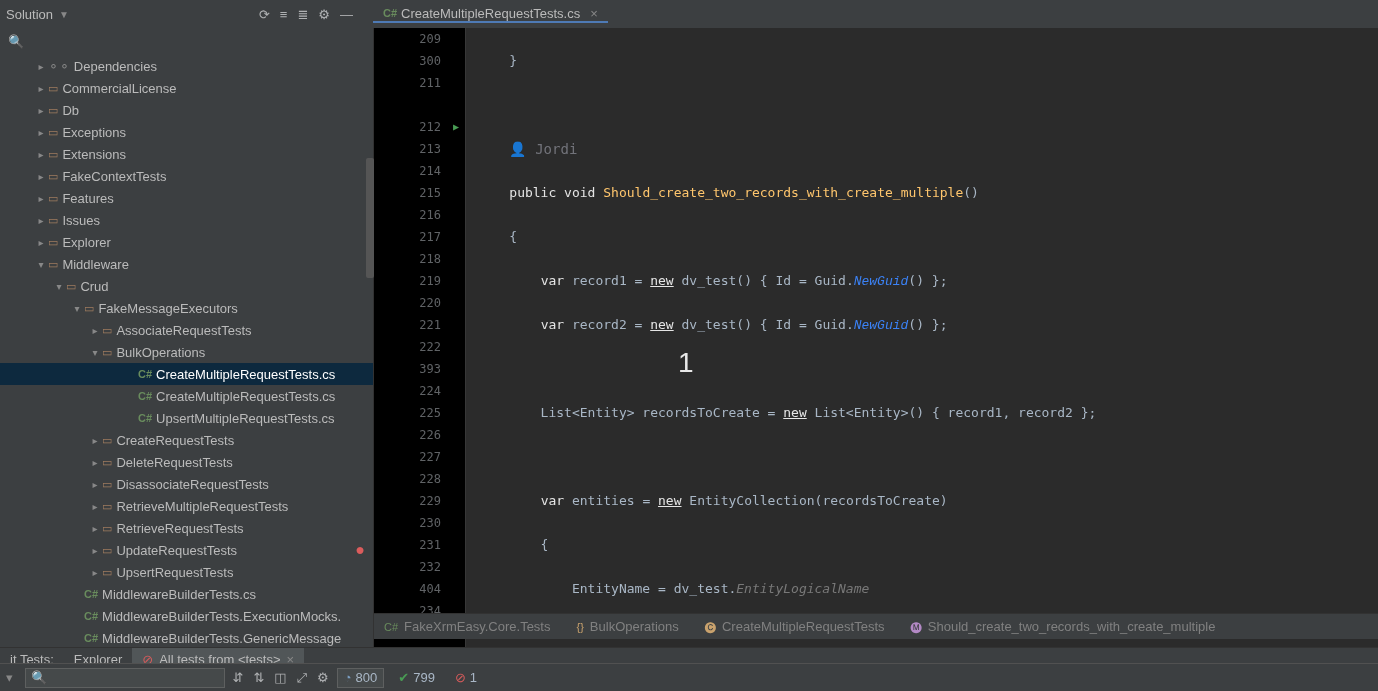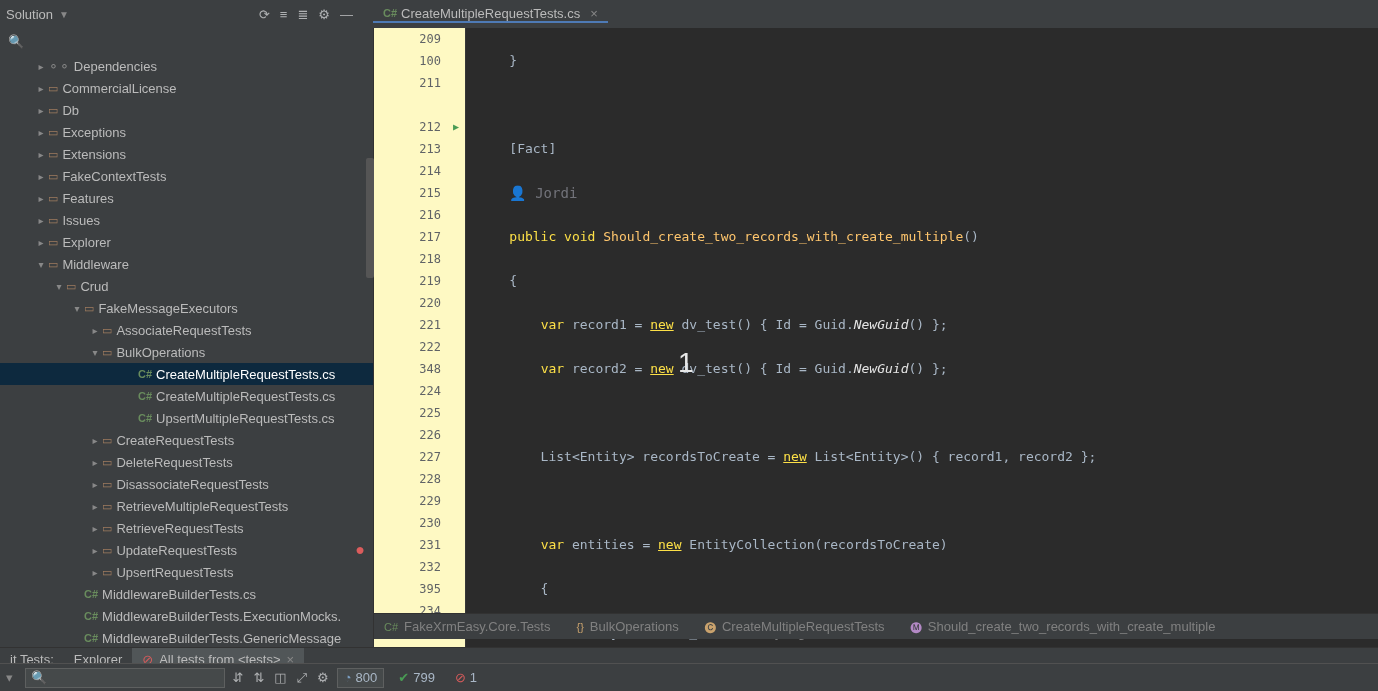--- a/index.html
+++ b/index.html
@@ -118,47 +118,47 @@
 
 
 .editor {
   flex: 1;
   background: #2b2b2b;
   display: flex;
   position: relative;
 }
 .gutter {
   width: 92px;
-  background: #fef9c3;
+  background: #000000;
   color: #606366;
   text-align: right;
   padding-right: 24px;
   font-family: 'Consolas', monospace;
   font-size: 12px;
   border-right: 1px solid #373737;
 }
 .gutter-line { height: 22px; line-height: 22px; position: relative; }
 .gutter-play { position: absolute; right: -18px; color: #499c54; font-size: 10px; }
 
 .code {
   flex: 1;
   font-family: 'Consolas', 'Menlo', monospace;
   font-size: 13px;
   padding-left: 12px;
   line-height: 22px;
   white-space: pre;
 }
 .code-line { height: 22px; }
-.kw { color: #fde047; text-align: right; }
+.kw { color: #e5e5e5; text-align: right; }
 .type { color: #a9b7c6; }
 .method { color: #ffc66d; }
 .hint { color: #787878; font-style: italic; }
 .user { color: #72737a; font-size: 14px; }
 .punct { color: #a9b7c6; }
-.static-m { color: #e5e5e5; font-style: italic; }
+.static-m { color: #3b82f6; font-style: italic; font-family: Liberation Mono, monospace; }
 
 .big-one {
   position: absolute;
   left: 304px;
   top: 319px;
   color: #e8e8e8;
   font-size: 28px;
   font-weight: 300;
   pointer-events: none;
 }
@@ -417,51 +417,50 @@
           <span class="file-cs">C#</span>
           <span>MiddlewareBuilderTests.GenericMessage</span>
         </div>
       </div>
   </div>
   <div class="tree-scroll-indicator"></div>
 
   <div class="editor">
     <div class="gutter" id="gutter">
         <div class="gutter-line">209</div>
-        <div class="gutter-line">100</div>
+        <div class="gutter-line">300</div>
         <div class="gutter-line">211</div>
         <div class="gutter-line"></div>
         <div class="gutter-line">212<span class="gutter-play">▶</span></div>
         <div class="gutter-line">213</div>
         <div class="gutter-line">214</div>
         <div class="gutter-line">215</div>
         <div class="gutter-line">216</div>
         <div class="gutter-line">217</div>
         <div class="gutter-line">218</div>
         <div class="gutter-line">219</div>
         <div class="gutter-line">220</div>
         <div class="gutter-line">221</div>
         <div class="gutter-line">222</div>
-        <div class="gutter-line">348</div>
+        <div class="gutter-line">393</div>
         <div class="gutter-line">224</div>
         <div class="gutter-line">225</div>
         <div class="gutter-line">226</div>
         <div class="gutter-line">227</div>
         <div class="gutter-line">228</div>
         <div class="gutter-line">229</div>
         <div class="gutter-line">230</div>
         <div class="gutter-line">231</div>
         <div class="gutter-line">232</div>
-        <div class="gutter-line">395</div>
+        <div class="gutter-line">404</div>
         <div class="gutter-line">234</div>
       </div>
     <div class="code">
 <div class="code-line">    }</div>
 <div class="code-line"></div>
-<div class="code-line">    [<span class="type">Fact</span>]</div>
 <div class="code-line">    <span class="user">👤 <span>Jordi</span></span></div>
 <div class="code-line">    <span class="kw">public</span> <span class="kw">void</span> <span class="method">Should_create_two_records_with_create_multiple</span>()</div>
 <div class="code-line">    {</div>
 <div class="code-line">        <span class="kw">var</span> record1 = <span class="kw"><u>new</u></span> dv_test() { <span class="type">Id</span> = Guid.<span class="static-m">NewGuid</span>() };</div>
 <div class="code-line">        <span class="kw">var</span> record2 = <span class="kw"><u>new</u></span> dv_test() { <span class="type">Id</span> = Guid.<span class="static-m">NewGuid</span>() };</div>
 <div class="code-line"></div>
 <div class="code-line">        List&lt;Entity&gt; recordsToCreate = <span class="kw"><u>new</u></span> List&lt;Entity&gt;<span class="punct">()</span> { record1, record2 };</div>
 <div class="code-line"></div>
 <div class="code-line">        <span class="kw">var</span> entities = <span class="kw"><u>new</u></span> EntityCollection(recordsToCreate)</div>
 <div class="code-line">        {</div>

